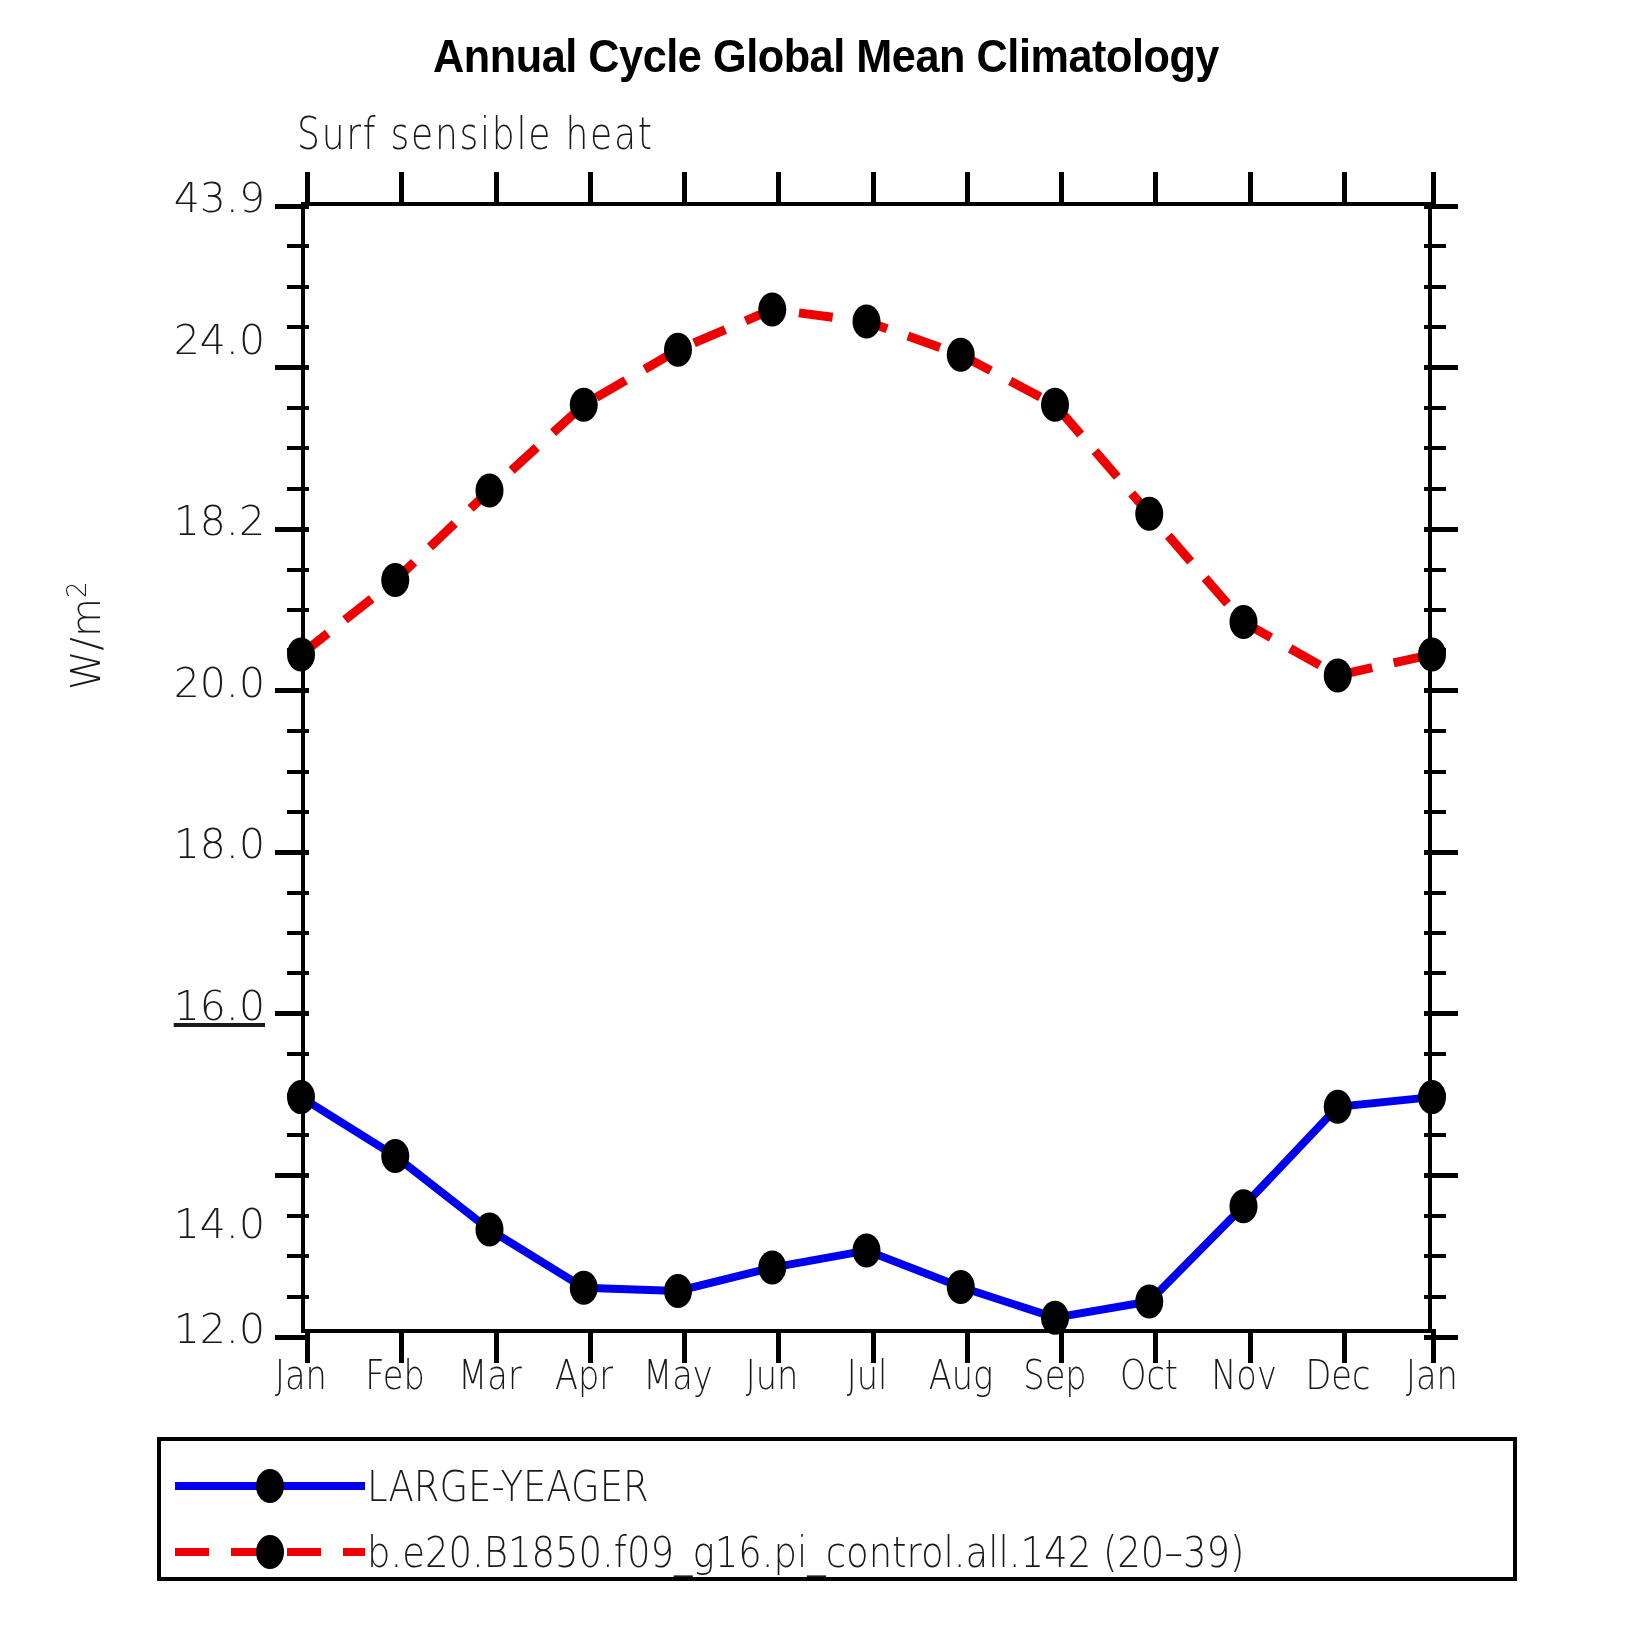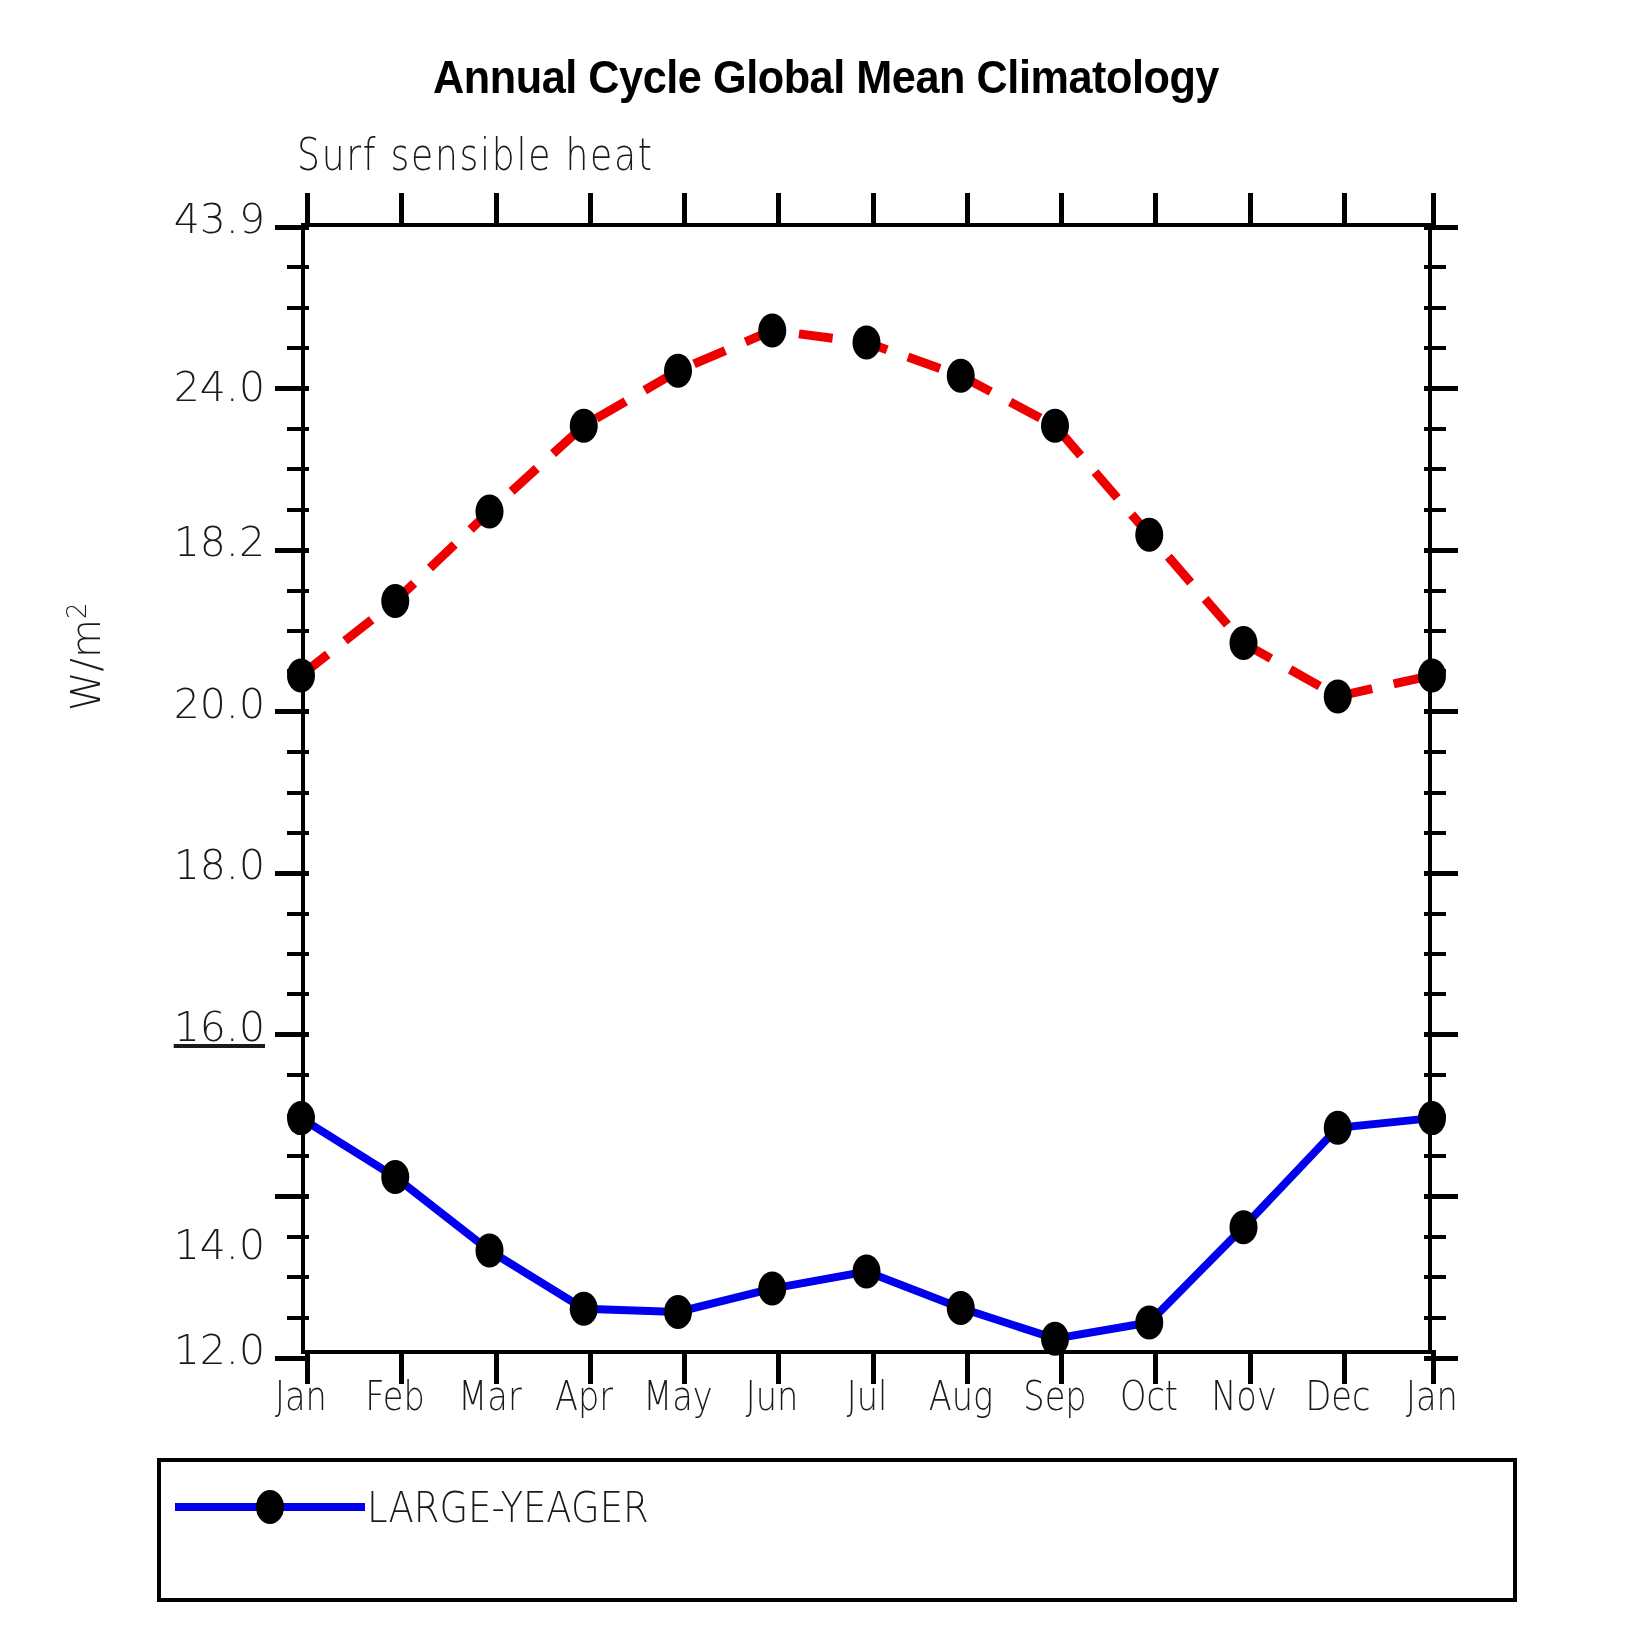--- a/index.html
+++ b/index.html
@@ -11,21 +11,20 @@
     width: 1652px;
     height: 1652px;
     font-family: "DejaVu Sans", sans-serif;
     position: relative;
     overflow: hidden;
   }
 
   #root {
     position: absolute;
     inset: 0;
-    margin-top: 21px;
   }
 
   
   .chart-title {
     position: absolute;
     top: 28px;
     left: 0;
     width: 1652px;
     text-align: center;
     font-family: "Liberation Sans", sans-serif;
@@ -293,21 +292,21 @@
         <div class="xtick-major-t" style="left: 942.5px;"></div>
         <div class="xtick-major" style="left: 1036.75px;"></div>
         <div class="xtick-major-t" style="left: 1036.75px;"></div>
         <div class="xtick-major" style="left: 1126px;"></div>
         <div class="xtick-major-t" style="left: 1126px;"></div>
       </div>
   </div>
 
   <div id="ytick-labels">
       <div class="ytick-label-wrap" style="top: 174px;">43.9</div>
-      <div class="ytick-label-wrap" style="top: 342px;">24.0</div>
+      <div class="ytick-label-wrap" style="top: 316px;">24.0</div>
       <div class="ytick-label-wrap" style="top: 497.143px;">18.2</div>
       <div class="ytick-label-wrap" style="top: 658.714px;">20.0</div>
       <div class="ytick-label-wrap" style="top: 820.286px;">18.0</div>
       <div class="ytick-label-wrap" style="top: 981.857px; text-decoration: underline;">16.0</div>
       <div class="ytick-label-wrap" style="top: 1200px;">14.0</div>
       <div class="ytick-label-wrap" style="top: 1305px;">12.0</div>
     </div>
 
   <div id="xtick-labels">
       <div class="xtick-label" style="left: 301px;">Jan</div>
@@ -361,15 +360,22 @@
     </svg>
 
   <div class="legend-box">
     <div class="legend-row r0">
       <div class="legend-sample">
         <div class="legend-line solid"></div>
         <div class="legend-marker"></div>
       </div>
       <div class="legend-label">LARGE-YEAGER</div>
     </div>
+    <div class="legend-row r1">
+      <div class="legend-sample">
+        <div class="legend-line dashed"></div>
+        <div class="legend-marker"></div>
+      </div>
+      <div class="legend-label">b.e20.B1850.f09_g16.pi_control.all.142 (20–39)</div>
+    </div>
   </div>
 
 </div>
 
 </body></html>

